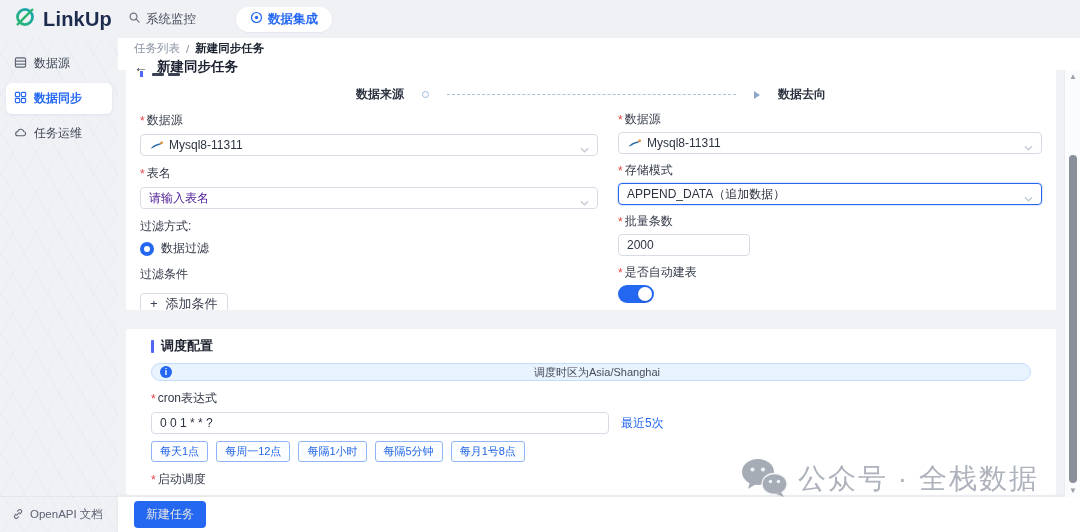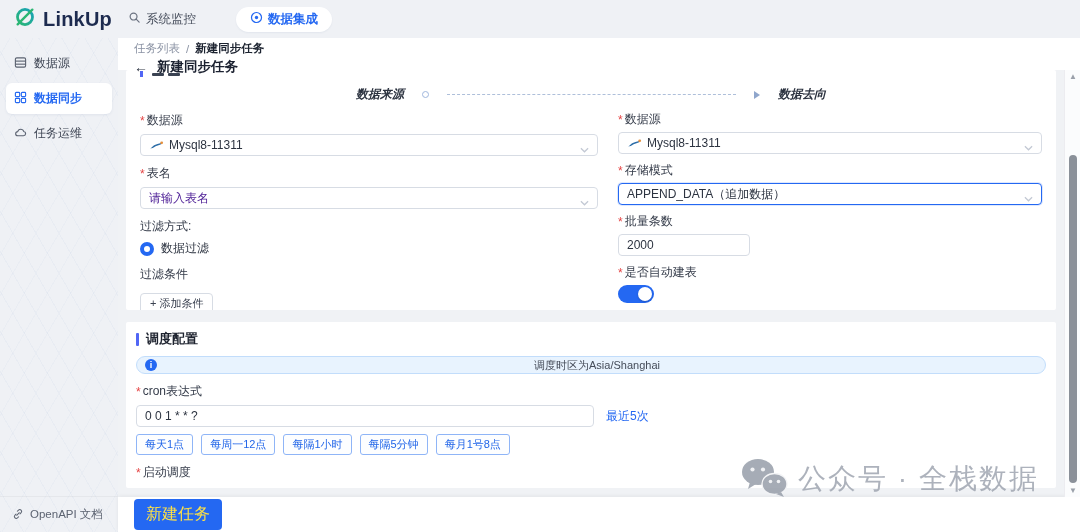--- a/index.html
+++ b/index.html
@@ -29,29 +29,29 @@
   .breadcrumb { font-size:11.5px; color:#8a92a3; display:flex; gap:6px; align-items:center; }
   .breadcrumb .crumb-current { color:#1c2330; font-weight:bold; }
   .title-row { display:flex; align-items:center; gap:9px; margin-top:2px; }
   .back-arrow { font-size:14px; color:#2b3240; cursor:pointer; line-height:1; }
   .page-title { font-size:13.5px; font-weight:bold; color:#1b2130; }
 
   
   .scroll { position:absolute; left:118px; top:70px; right:16px; bottom:35px; overflow:hidden; }
   .card { background:#fff; margin:0 8px; border-radius:2px; overflow:hidden; }
   .card1 { height:240px; }
-  .card2 { height:166px; margin-top:12px; padding:8px 10px 0; }
+  .card2 { height:166px; margin-top:19px; padding:8px 25px 0; }
 
   
   .clip-header { height:7px; overflow:hidden; position:relative; }
   .clip-header .bar { position:absolute; left:14px; top:1px; width:3px; height:12px; background:#5166f5; }
   .clip-header .smudge { position:absolute; top:3px; height:3px; background:#3a4252; border-radius:1px; }
 
   
-  .flow { display:flex; align-items:center; justify-content:center; margin:9px auto 0; width:470px; gap:18px;font-style:italic; }
+  .flow { display:flex; align-items:center; justify-content:center; margin:9px auto 0; width:470px; gap:18px; }
   .flow-label { font-size:12px; color:#2c3340; font-weight:bold; white-space:nowrap; }
   .flow-dot { width:7px; height:7px; border:1px solid #9fb6dd; border-radius:50%; background:#fff; }
   .flow-dash { flex:1; border-top:1.5px dashed #aebfda; height:0; }
   .flow-arrow { width:0; height:0; border-left:6px solid #8fa6cc; border-top:4px solid transparent; border-bottom:4px solid transparent; }
 
   .cols { display:flex; padding:0 14px; gap:20px; }
   .col-left { width:458px; flex:0 0 458px; }
   .col-right { flex:1; }
 
   .flabel { font-size:12px; color:#343b49; margin:9px 0 5px; display:flex; align-items:center; }
@@ -63,21 +63,21 @@
   .select .chev { position:absolute; right:8px; top:7px; }
   .select.focused { border-color:#2468f2; box-shadow:0 0 0 1px rgba(36,104,242,.15); }
   .placeholder { color:#4c1d95; }
   .tinput input { border:none; outline:none; font-size:12px; color:#2c3340; width:100%; background:transparent; font-family:inherit; }
   .w-batch { width:132px; }
 
   .radio { width:14px; height:14px; border-radius:50%; background:#fff; border:1px solid #c6ccd6; display:inline-block; flex:0 0 auto; }
   .radio.checked { border:4px solid #2468f2; }
   .radio-row { display:flex; align-items:center; gap:7px; font-size:12px; color:#2c3340; margin:4px 0 2px; cursor:pointer; }
 
-  .add-btn { display:inline-flex; align-items:center; height:21px; border:1px solid #d7dce4; border-radius:4px; background:#fff; font-size:11px; color:#3a4150; padding:0 9px; margin-top:5px; cursor:pointer; }
+  .add-btn { display:inline-flex; align-items:center; height:21px; border:1px solid #d7dce4; border-radius:4px; background:#fff; font-size:13px; color:#3a4150; padding:0 9px; margin-top:5px; cursor:pointer;font-family:Liberation Mono, monospace; }
 
   .toggle { width:36px; height:18px; border-radius:9px; position:relative; cursor:pointer; margin:2px 0 2px; }
   .toggle.on { background:#2468f2; }
   .knob { position:absolute; top:2px; width:14px; height:14px; border-radius:50%; background:#fff; box-shadow:0 1px 2px rgba(0,0,0,.2); }
   .toggle.on .knob { right:2px; }
 
   
   .sec-header { display:flex; align-items:center; gap:7px; }
   .sec-bar { width:3px; height:13px; background:#5166f5; border-radius:1px; }
   .sec-title { font-size:13px; font-weight:bold; color:#1f2430; }
@@ -86,21 +86,21 @@
   .banner-text { flex:1; text-align:center; font-size:11px; color:#454c59; }
   .cron-row { display:flex; align-items:center; gap:12px; }
   .cron-input { width:458px; }
   .recent-link { font-size:12px; color:#2468f2; cursor:pointer; }
   .presets { display:flex; gap:8px; margin-top:7px; }
   .preset { border:1px solid #8fb5f7; color:#2165e8; background:#fdfeff; border-radius:3px; font-size:11px; padding:2px 8px; cursor:pointer; white-space:nowrap; }
   .start-radios { display:flex; gap:26px; margin-top:5px; }
 
   
   .footerbar { position:absolute; left:118px; right:0; bottom:0; height:35px; background:#fff; box-shadow:0 -1px 4px rgba(0,0,0,.06); display:flex; align-items:center; padding-left:16px; z-index:6; }
-  .create-btn { background:#2468f2; color:#fde047; font-size:16px; border:none; border-radius:4px; padding:5px 12px; cursor:pointer; font-family:inherit; }
+  .create-btn { background:#2468f2; color:#e5e5e5; font-size:12px; border:none; border-radius:4px; padding:5px 12px; cursor:pointer; font-family:inherit; }
 
   
   .vscroll { position:absolute; right:0; top:70px; bottom:35px; width:16px; background:#fbfcfd; border-left:1px solid #ececf0; z-index:6; }
   .vs-arrow { position:absolute; left:0; width:16px; text-align:center; font-size:8px; color:#9aa0aa; }
   .vs-up { top:2px; } .vs-down { bottom:2px; }
   .vs-thumb { position:absolute; left:4px; width:8px; top:85px; height:328px; background:#8a9099; border-radius:4px; }
 
   
   .watermark { position:absolute; left:740px; top:457px; display:flex; align-items:center; gap:10px; z-index:20; opacity:.88; pointer-events:none; }
   .wm-text { font-size:28px; color:#a2a8b3; letter-spacing:2px; }

